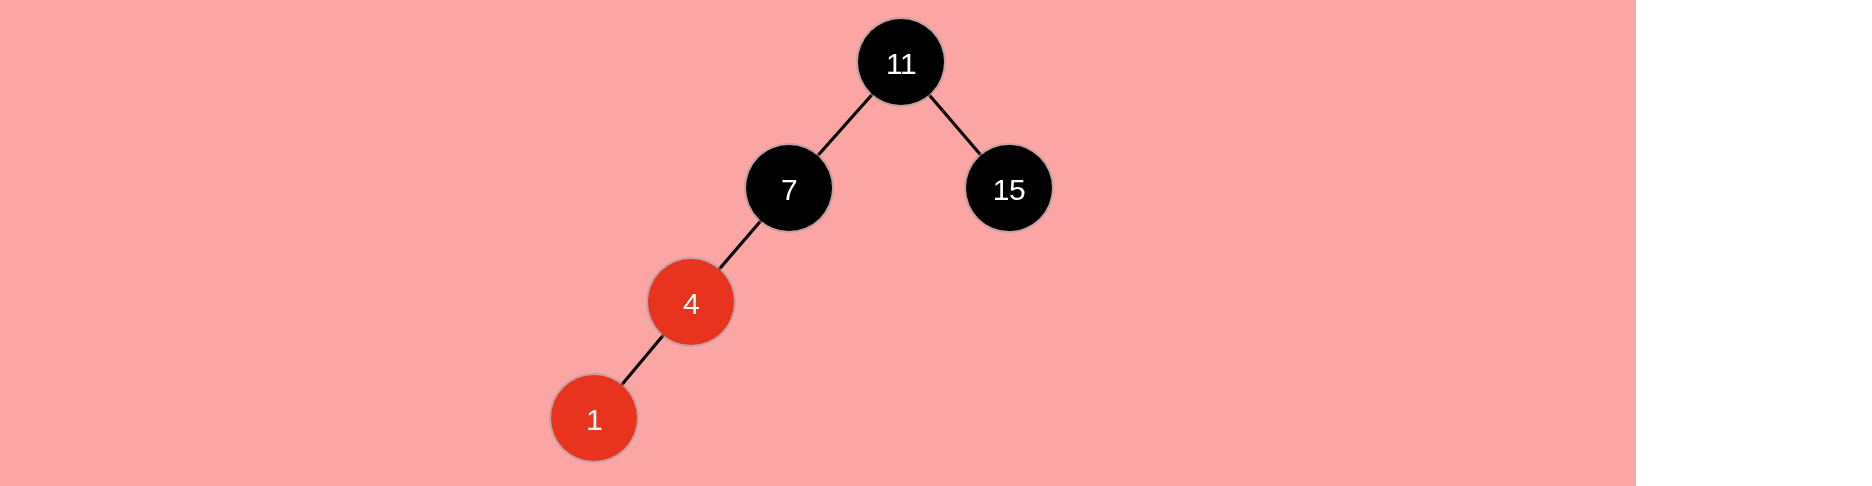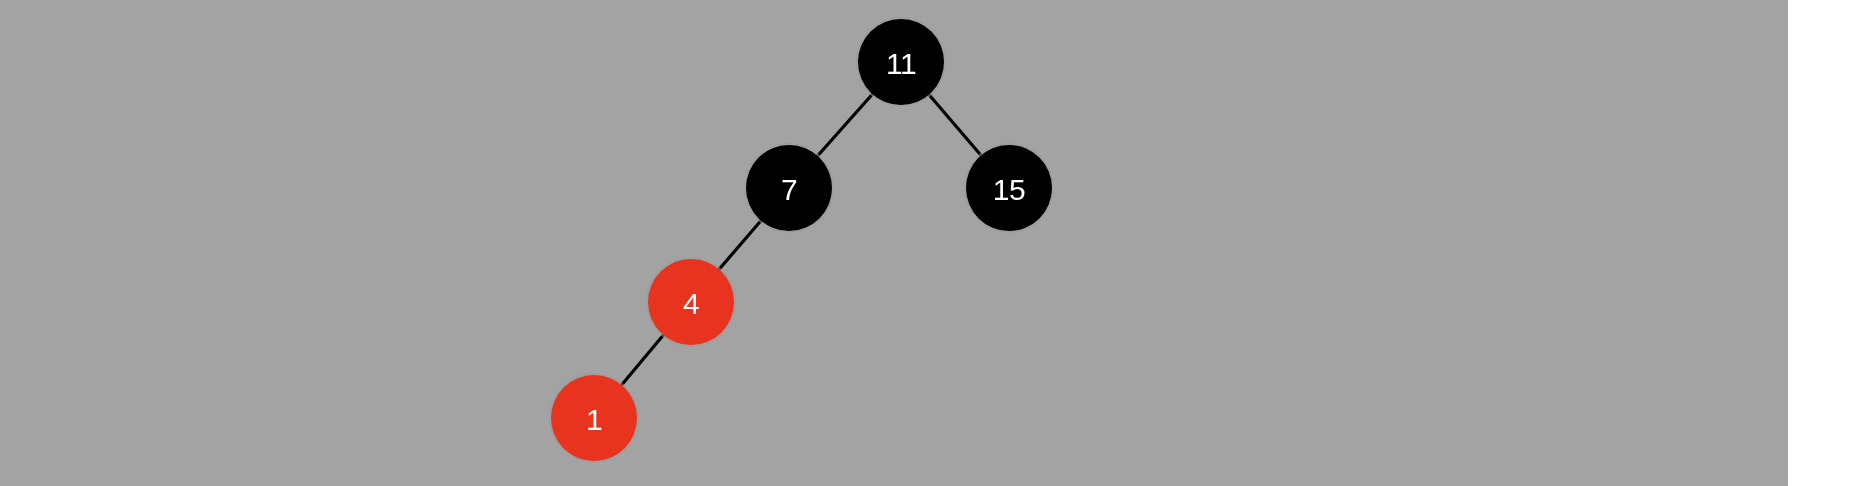--- a/index.html
+++ b/index.html
@@ -5,23 +5,23 @@
   html, body {
     margin: 0;
     padding: 0;
     background: #ffffff;
   }
   body {
     font-family: "Liberation Sans", sans-serif;
   }
   #canvas {
     position: relative;
-    width: 1788px;
+    width: 1636px;
     height: 486px;
-    background: #a3a3a3;
+    background: #fca5a5;
     overflow: hidden;
     text-decoration: underline;
   }
   #tree-svg {
     position: absolute;
     left: 0;
     top: 0;
     width: 1872px;
     height: 486px;
     display: block;

